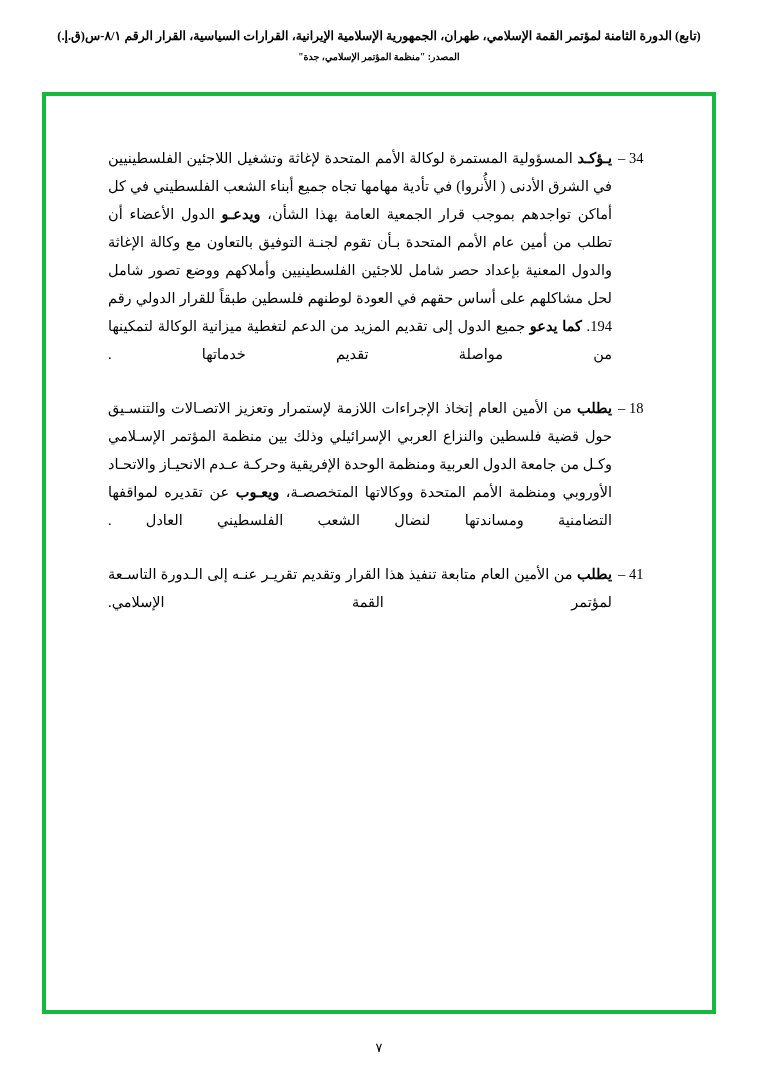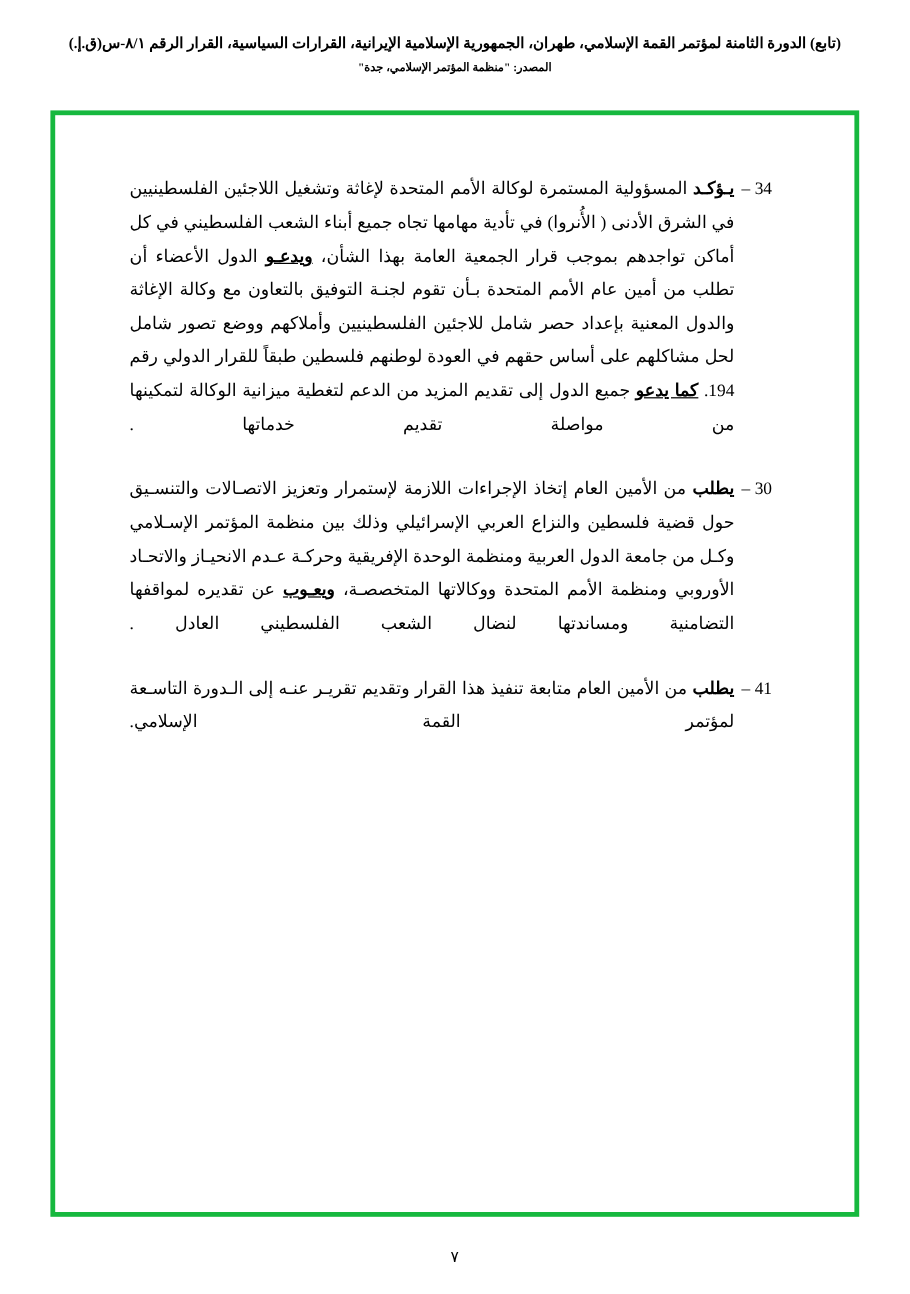--- a/index.html
+++ b/index.html
@@ -81,21 +81,20 @@
     line-height: 28px;
     text-align: justify;
     text-align-last: justify;
   }
   .clause-body .lead {
     font-weight: bold;
     margin-top: 40px;
   }
   .clause-body .b {
     font-weight: bold;
-    text-decoration: underline;
   }
   .clause-body .last-line {
     text-align-last: right;
   }
   .pagenum {
     position: absolute;
     bottom: 22px;
     left: 0;
     right: 0;
     text-align: center;
@@ -117,21 +116,21 @@
     <div class="content">
 
       <div class="clause">
         <div class="clause-num">34 –</div>
         <div class="clause-body">
           <span class="lead">يـؤكـد</span><span> المسؤولية المستمرة لوكالة الأمم المتحدة لإغاثة وتشغيل اللاجئين الفلسطينيين في الشرق الأدنى ( الأُنروا) في تأدية مهامها تجاه جميع أبناء الشعب الفلسطيني في كل أماكن تواجدهم بموجب قرار الجمعية العامة بهذا الشأن، </span><span class="b">ويدعـو</span><span> الدول الأعضاء أن تطلب من أمين عام الأمم المتحدة بـأن تقوم لجنـة التوفيق بالتعاون مع وكالة الإغاثة والدول المعنية بإعداد حصر شامل للاجئين الفلسطينيين وأملاكهم ووضع تصور شامل لحل مشاكلهم على أساس حقهم في العودة لوطنهم فلسطين طبقاً للقرار الدولي رقم 194. </span><span class="b">كما يدعو</span><span class="last-line"> جميع الدول إلى تقديم المزيد من الدعم لتغطية ميزانية الوكالة لتمكينها من مواصلة تقديم خدماتها .</span>
         </div>
       </div>
 
       <div class="clause">
-        <div class="clause-num">30 –</div>
+        <div class="clause-num">18 –</div>
         <div class="clause-body">
           <span class="lead">يطلب</span><span> من الأمين العام إتخاذ الإجراءات اللازمة لإستمرار وتعزيز الاتصـالات والتنسـيق حول قضية فلسطين والنزاع العربي الإسرائيلي وذلك بين منظمة المؤتمر الإسـلامي وكـل من جامعة الدول العربية ومنظمة الوحدة الإفريقية وحركـة عـدم الانحيـاز والاتحـاد الأوروبي ومنظمة الأمم المتحدة ووكالاتها المتخصصـة، </span><span class="b">ويعـوب</span><span class="last-line"> عن تقديره لمواقفها التضامنية ومساندتها لنضال الشعب الفلسطيني العادل .</span>
         </div>
       </div>
 
       <div class="clause">
         <div class="clause-num">41 –</div>
         <div class="clause-body">
           <span class="lead">يطلب</span><span class="last-line"> من الأمين العام متابعة تنفيذ هذا القرار وتقديم تقريـر عنـه إلى الـدورة التاسـعة لمؤتمر القمة الإسلامي.</span>
         </div>

